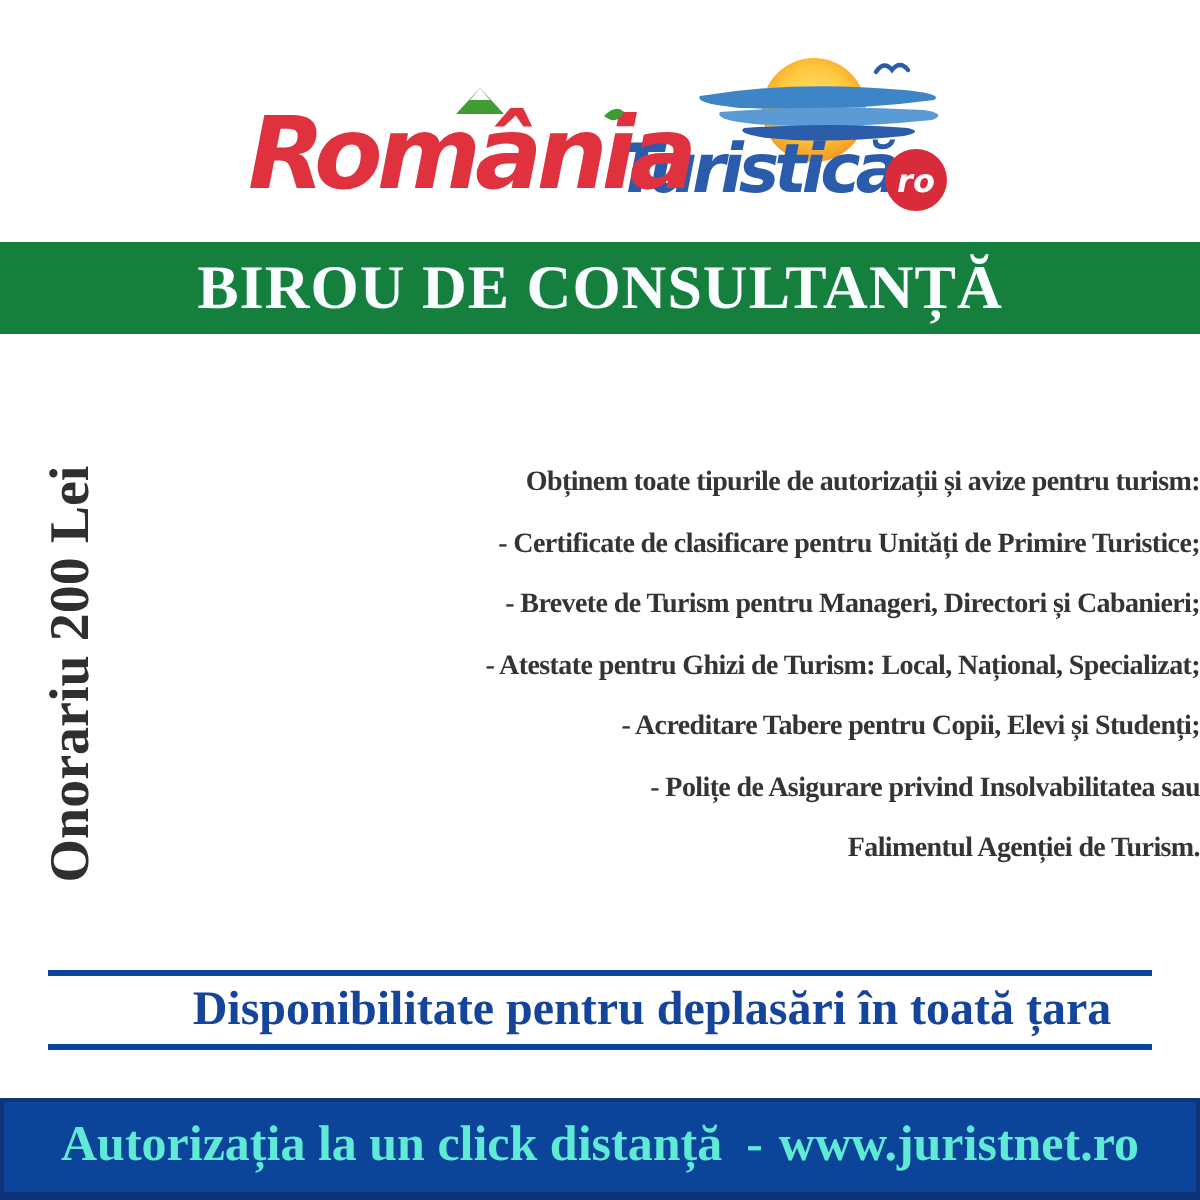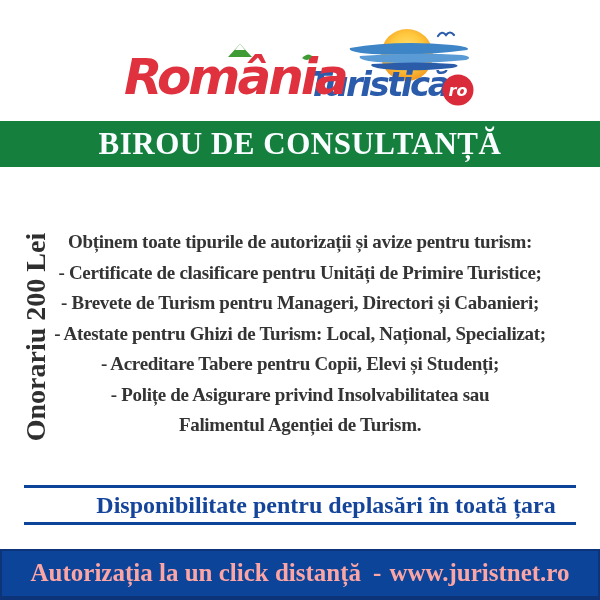--- a/index.html
+++ b/index.html
@@ -49,23 +49,23 @@
     line-height: 30px;
     letter-spacing: 0.2px;
   }
 
   
   .bodytext {
     position: absolute;
     left: 0; top: 227px;
     width: 600px;
     color: #343434;
-    font-size: 19px;
+    font-size: 14px;
     font-weight: bold;
-    text-align: center;
+    text-align: right;
     line-height: 30.5px;
     letter-spacing: -0.3px;
   }
 
   
   .fee {
     position: absolute;
     left: -84px; top: 319px;
     width: 240px; height: 36px;
     transform: rotate(-90deg);
@@ -99,21 +99,21 @@
 
   
   .footer {
     position: absolute;
     left: 0; top: 549px;
     width: 600px; height: 51px;
     box-sizing: border-box;
     background: #0c449a;
     border: 2px solid #0d3378;
     border-bottom-width: 4px;
-    color: #fca5a5;
+    color: #5eead4;
     font-size: 25px;
     font-weight: bold;
     text-align: center;
     line-height: 44px;
     white-space: nowrap;
   }
   .footer .sep { margin: 0 8px 0 12px; }
 </style>
 </head>
 <body>

